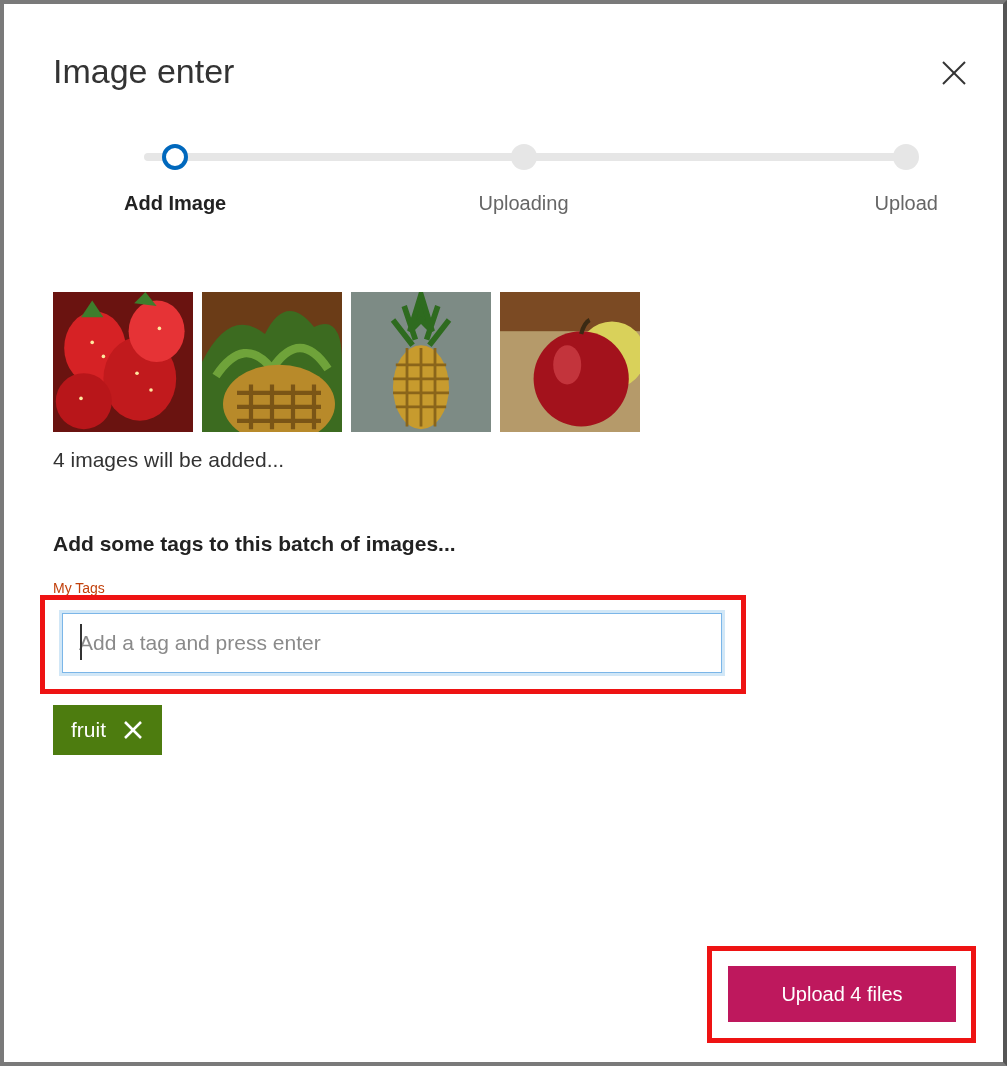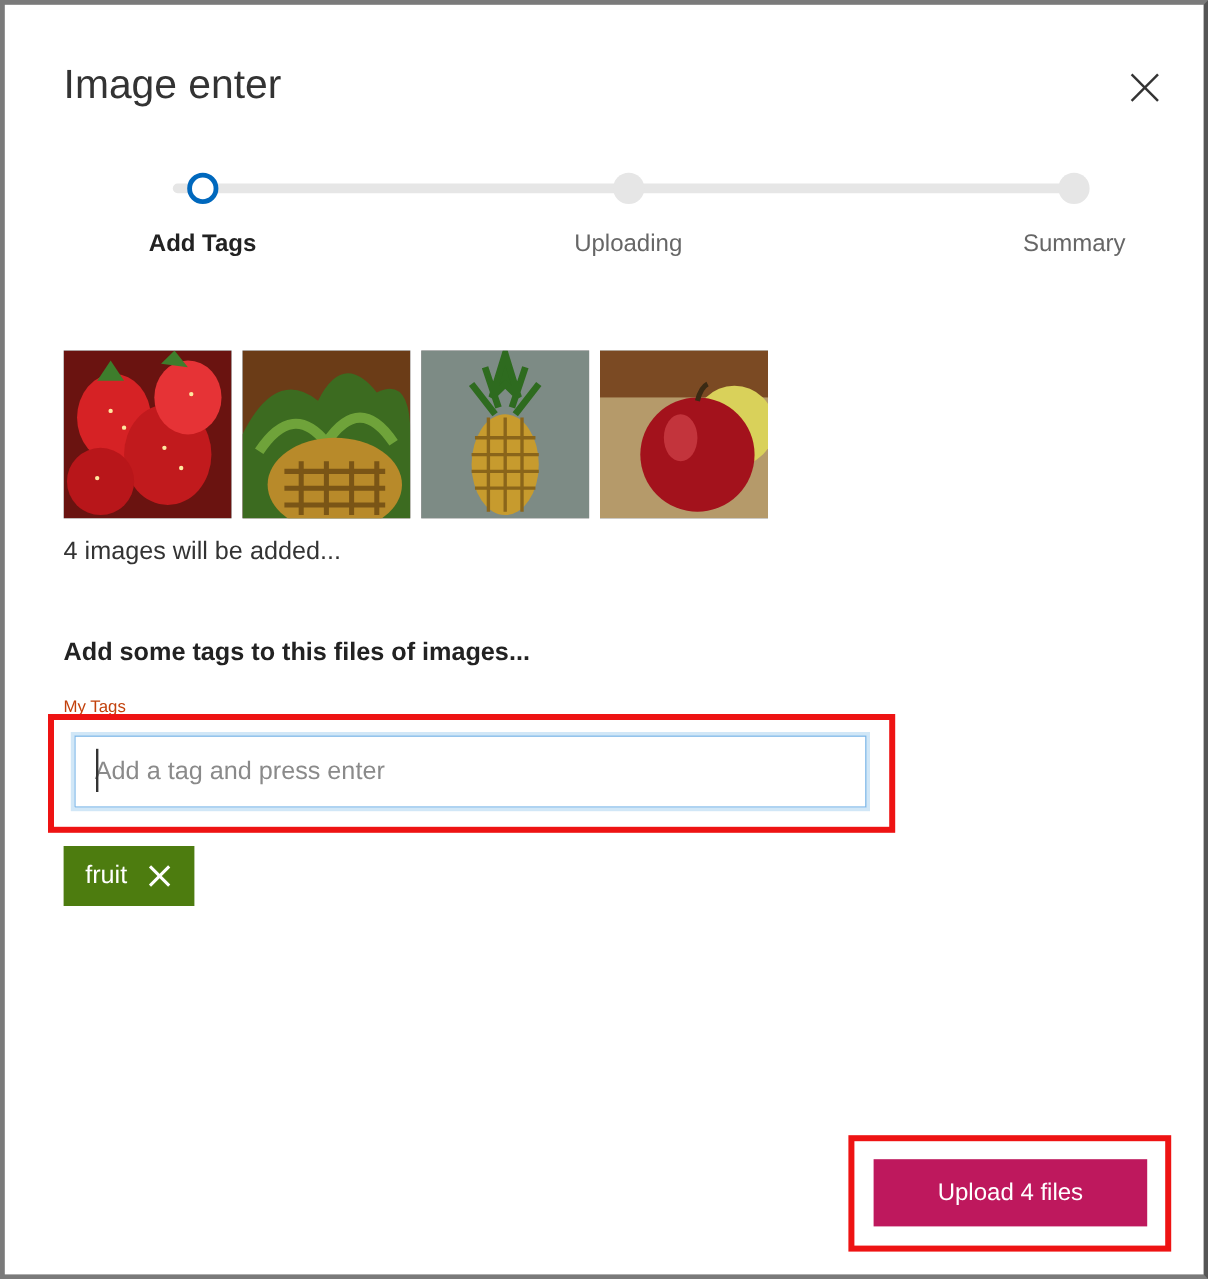--- a/index.html
+++ b/index.html
@@ -125,29 +125,29 @@
       <svg width="28" height="28" viewBox="0 0 28 28">
         <line x1="3" y1="3" x2="25" y2="25" stroke="#333" stroke-width="2"></line>
         <line x1="25" y1="3" x2="3" y2="25" stroke="#333" stroke-width="2"></line>
       </svg>
     </div>
 
     <div class="stepper">
       <div class="step-track"></div>
       <div class="step step1 active">
         <div class="dot"></div>
-        <div class="lbl">Add Tags</div>
+        <div class="lbl">Add Image</div>
       </div>
       <div class="step step2">
         <div class="dot"></div>
         <div class="lbl">Uploading</div>
       </div>
       <div class="step step3">
         <div class="dot"></div>
-        <div class="lbl">Summary</div>
+        <div class="lbl">Upload</div>
       </div>
     </div>
 
     <div class="thumbs">
 
       <div class="thumb">
         <svg viewBox="0 0 100 100">
           <rect width="100" height="100" fill="#6a1310"></rect>
           <ellipse cx="30" cy="40" rx="22" ry="26" fill="#d62225"></ellipse>
           <ellipse cx="62" cy="62" rx="26" ry="30" fill="#c11a1d"></ellipse>
@@ -192,21 +192,21 @@
           <ellipse cx="80" cy="45" rx="24" ry="24" fill="#d9d15a"></ellipse>
           <ellipse cx="58" cy="62" rx="34" ry="34" fill="#a3121c"></ellipse>
           <ellipse cx="48" cy="52" rx="10" ry="14" fill="#d94b52" opacity="0.6"></ellipse>
           <path d="M58 30 Q60 22 64 20" stroke="#3a2a14" stroke-width="3" fill="none"></path>
         </svg>
       </div>
     </div>
 
     <div class="count-text">4 images will be added...</div>
 
-    <div class="prompt">Add some tags to this files of images...</div>
+    <div class="prompt">Add some tags to this batch of images...</div>
 
     <div class="mytags-label">My Tags</div>
 
     <div class="tag-input-wrap">
       <div class="caret"></div>
       <input class="tag-input" type="text" placeholder="Add a tag and press enter" style="">
     </div>
     <div class="hl-input"></div>
 
     <div class="tag-chip">

